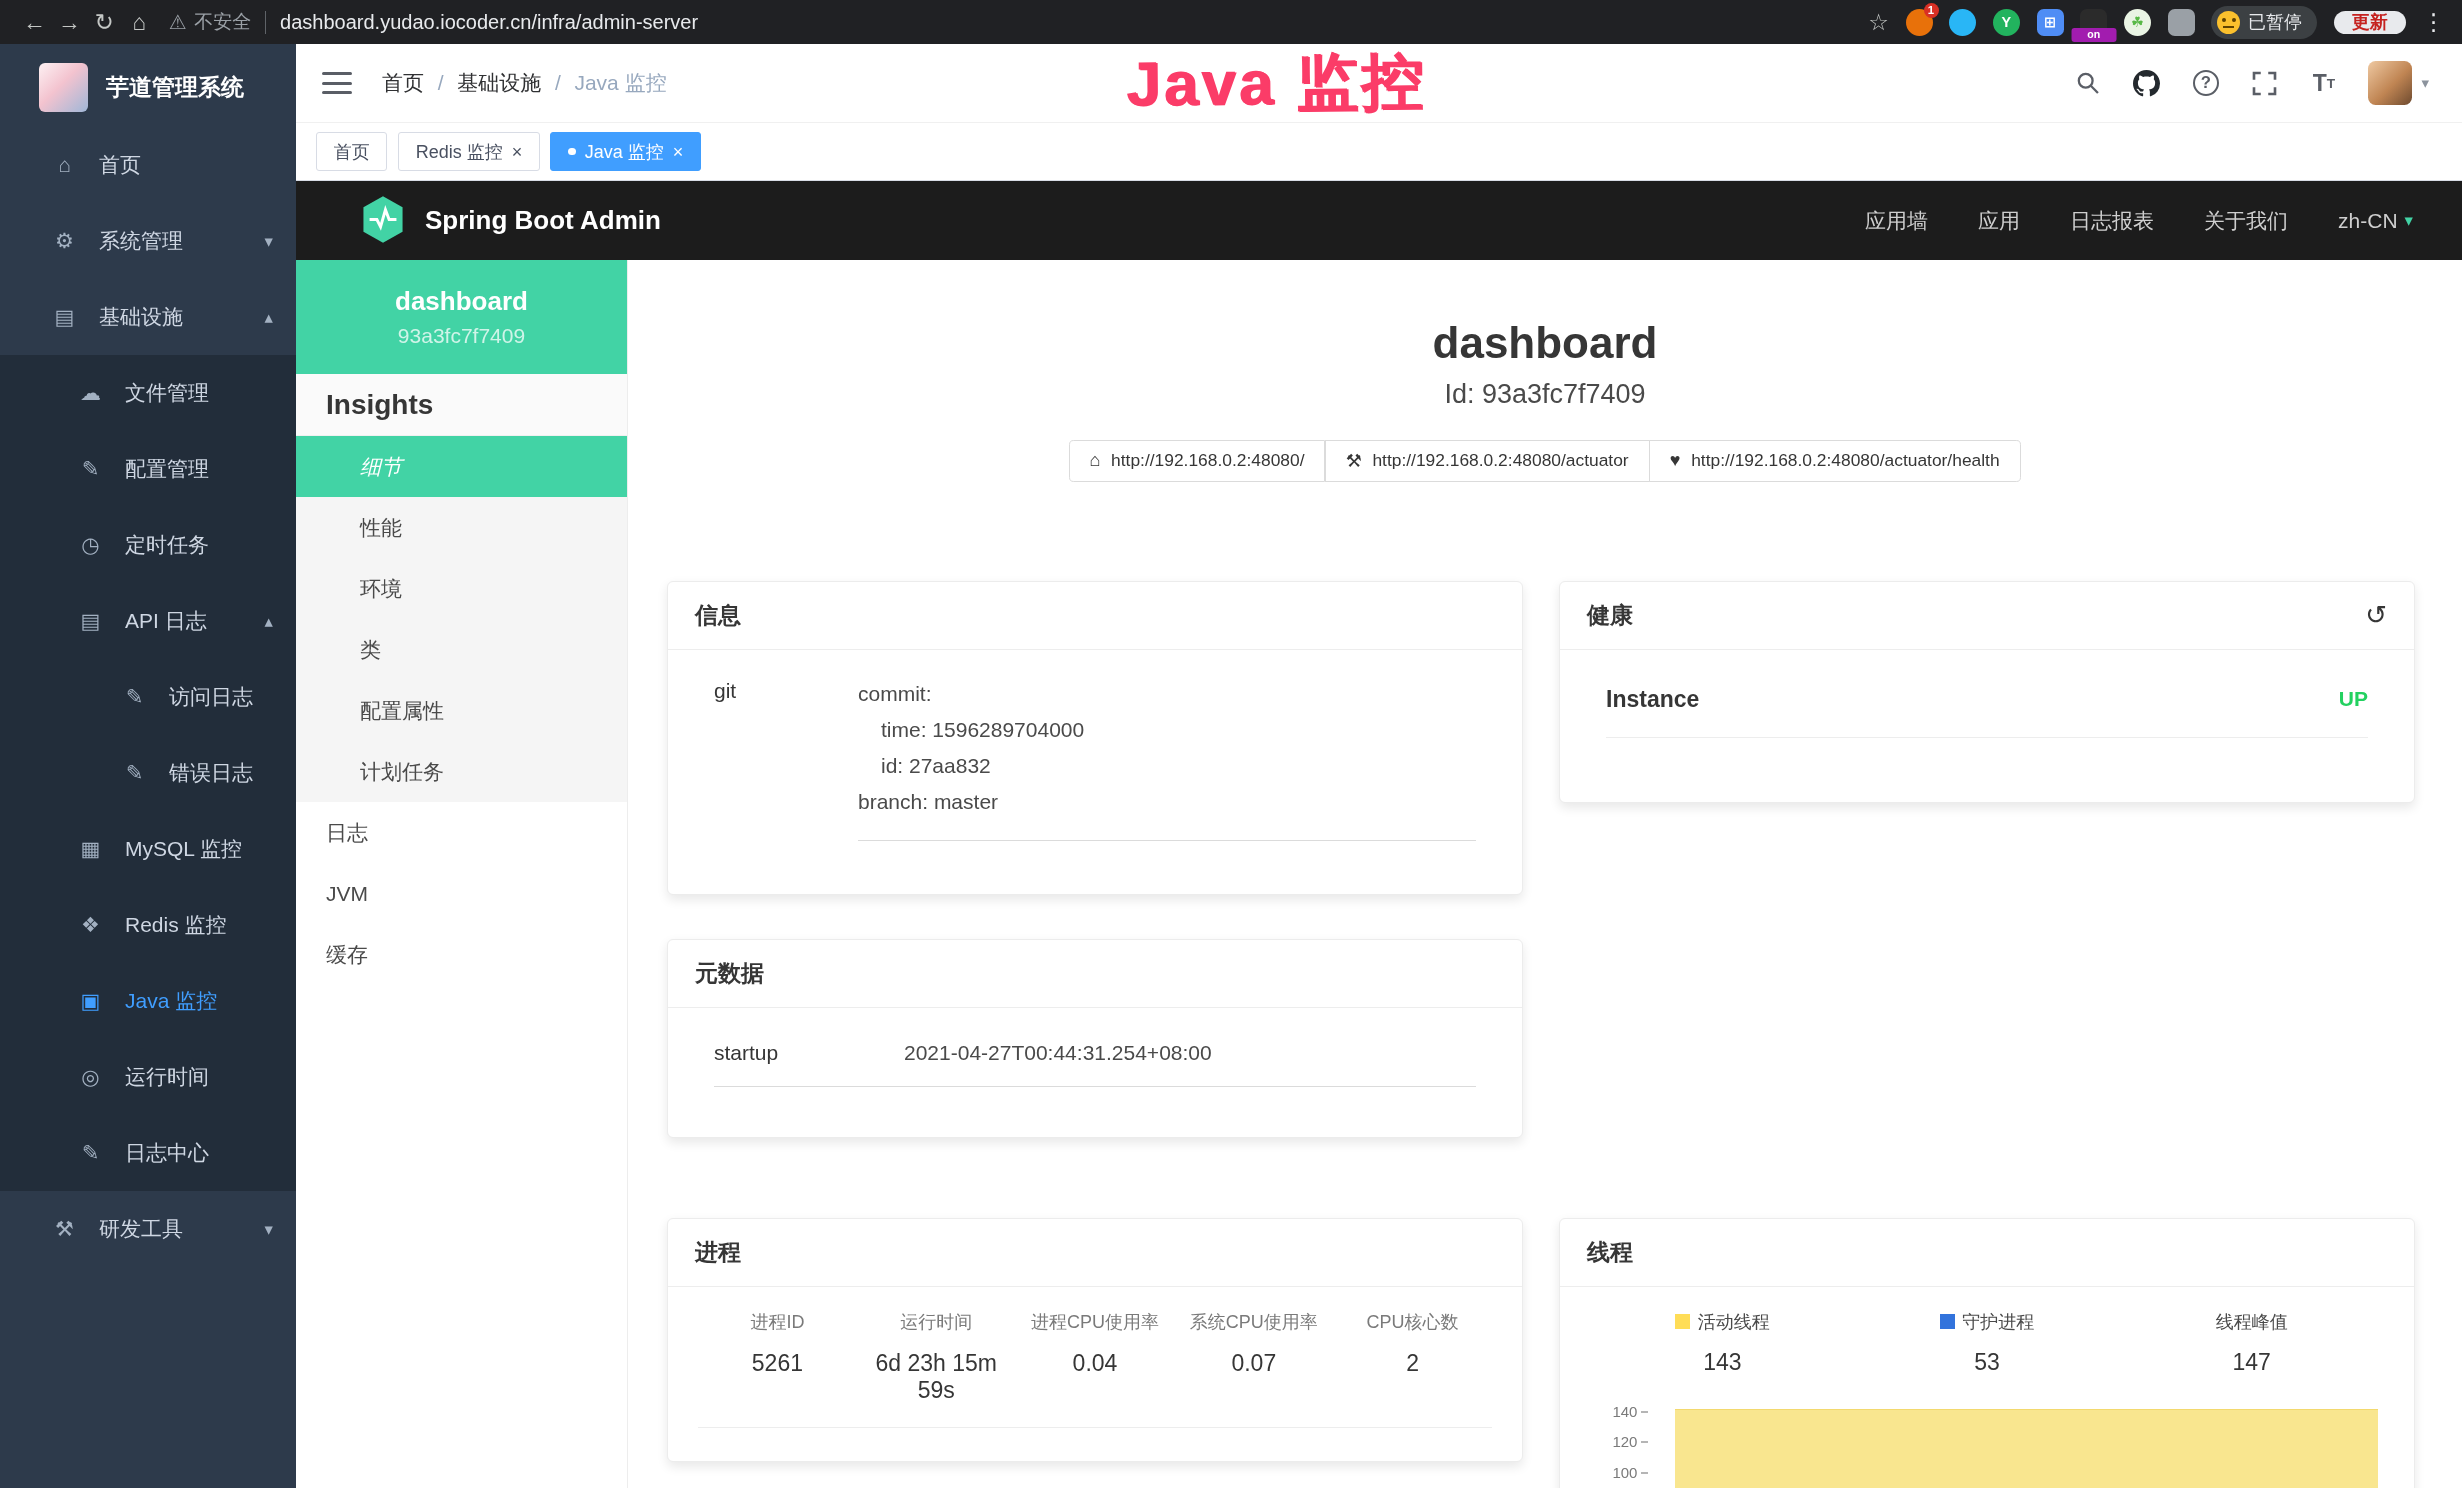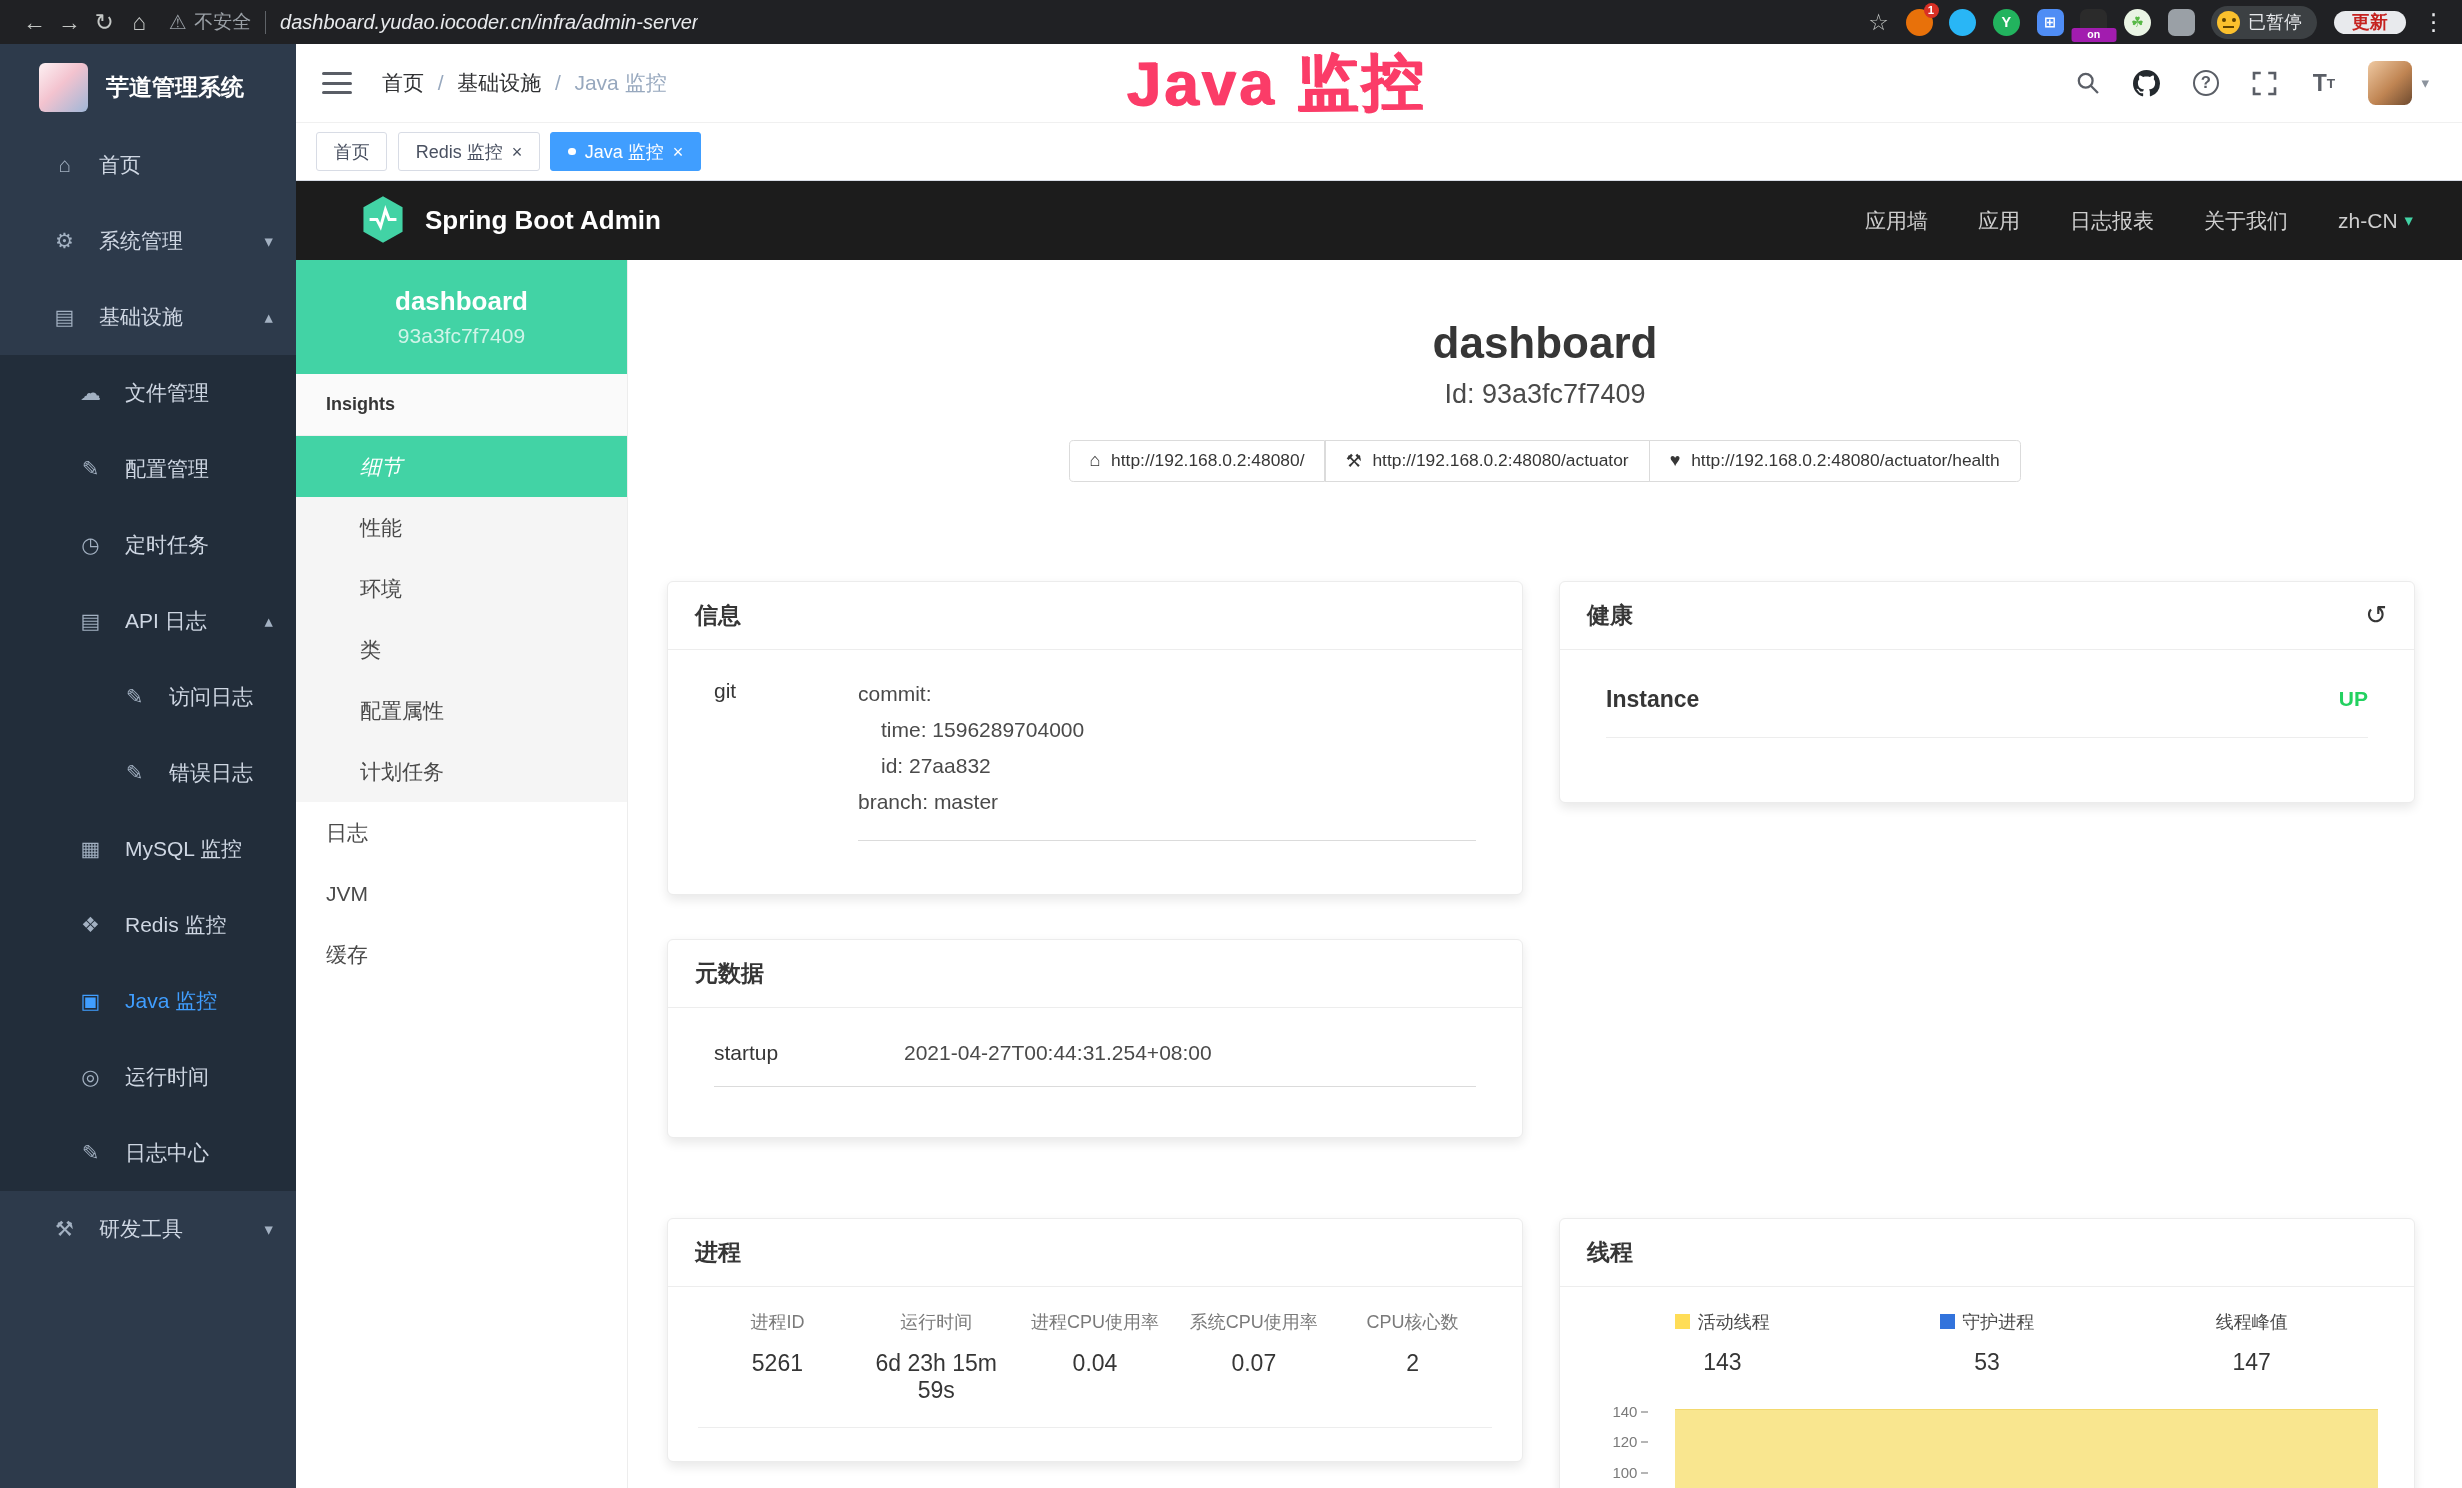--- a/index.html
+++ b/index.html
@@ -7,21 +7,21 @@
     font-family:"Liberation Sans","DejaVu Sans",sans-serif; background:#fff; }
 
   
   .browser-bar { height:44px; background:#202124; display:flex; align-items:center;
     padding:0 16.7px; color:#e8eaed; }
   .nav-glyph { width:35px; text-align:center; font-size:23px; color:#c4c7c5; cursor:pointer; }
   .addr { display:flex; align-items:center; margin-left:12px; flex:1; min-width:0; }
   .warn-icon { color:#9aa0a6; font-size:20px; margin-right:7.6px; }
   .warn-text { color:#9aa0a6; font-size:19px; }
   .addr-sep { width:1.5px; height:23px; background:#5f6368; margin:0 13.7px; }
-  .url-text { color:#e8eaed; font-size:20px; white-space:nowrap; overflow:hidden;font-style:italic; }
+  .url-text { color:#e8eaed; font-size:20px; white-space:nowrap; overflow:hidden; }
   .browser-right { margin-left:auto; display:flex; align-items:center; gap:16.7px; }
   .star { font-size:23px; color:#c4c7c5; }
   .ext { width:27px; height:27px; border-radius:50%; position:relative; display:flex;
     align-items:center; justify-content:center; color:#fff; font-size:14.4px; font-weight:700; }
   .ext.square { border-radius:6.8px; }
   .ext1 { background:#e8710a; } .ext2 { background:#29b6f6; }
   .ext3 { background:#22b35e; } .ext4 { background:#4f8df5; }
   .ext5 { background:#2b2b2b; } .ext6 { background:#e9f4e4; color:#58b947; }
   .ext7 { background:#9aa0a6; border-radius:6.8px; }
   .ext .num-badge { position:absolute; top:-6px; right:-6px; background:#d93025; color:#fff;
@@ -102,21 +102,21 @@
   .sba-locale { display:flex; align-items:center; gap:7px; cursor:pointer; }
   .sba-locale .chev { color:#42d3a5; font-size:16.7px; }
 
   .sba-body { flex:1; display:flex; min-height:0; background:#fff; }
   .sba-sidebar { width:332px; flex-shrink:0; border-right:0.8px solid #ededed; background:#fff; }
   .instance-head { height:114px; background:#42d3a5; color:#fff; display:flex;
     flex-direction:column; align-items:center; justify-content:center; gap:7.6px; cursor:pointer; }
   .instance-name { font-size:26px; font-weight:700; }
   .instance-id { font-size:21px; color:rgba(255,255,255,.75); }
   .sba-menu-label { height:62px; display:flex; align-items:center; padding:0 30px;
-    font-weight:700; font-size:18px; color:#363636; background:#fafafa; border-bottom:0.8px solid #f0f0f0; }
+    font-weight:700; font-size:28px; color:#363636; background:#fafafa; border-bottom:0.8px solid #f0f0f0; }
   .sba-menu-item { height:61px; display:flex; align-items:center; font-size:21px;
     color:#4a4a4a; padding:0 30px; cursor:pointer; }
   .sba-sub { background:#f5f5f5; padding-left:64px; }
   .sba-sub.active { background:#42d3a5; color:#fff;font-style:italic; }
 
   .sba-content { flex:1; min-width:0; position:relative; overflow:hidden; padding-top:58px; background:#fff; }
   .page-title { text-align:center; font-size:44px; font-weight:600; color:#363636; }
   .page-sub { text-align:center; font-size:27px; color:#4a4a4a; margin-top:10.6px; }
   .links { display:flex; justify-content:center; margin-top:30px; }
   .link-btn { display:flex; align-items:center; gap:10.6px; height:42px; padding:0 20px;

